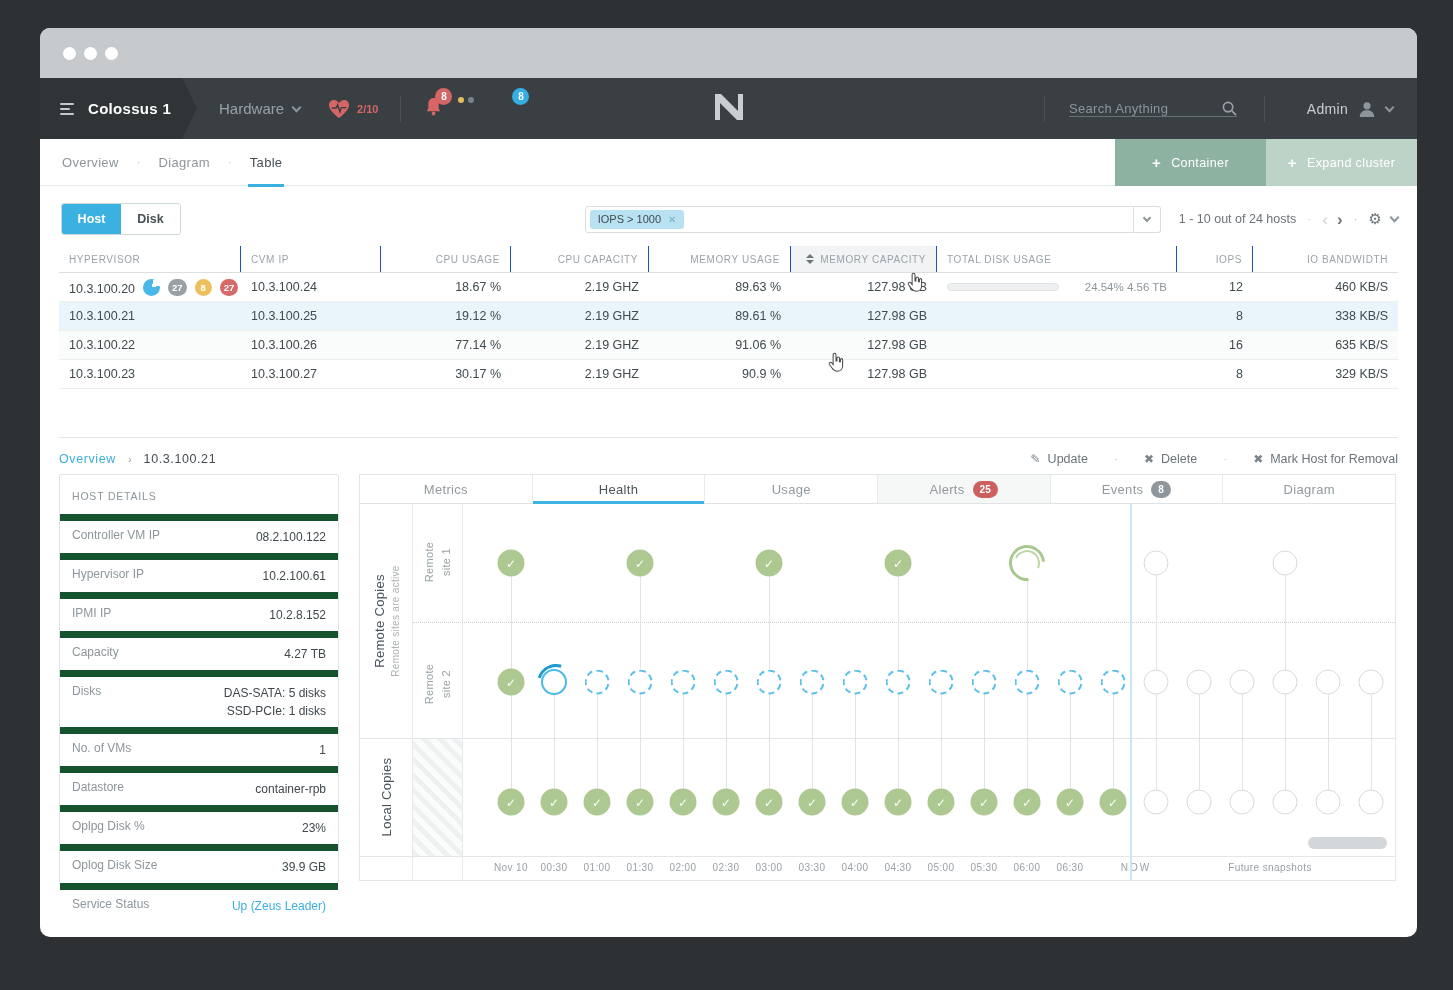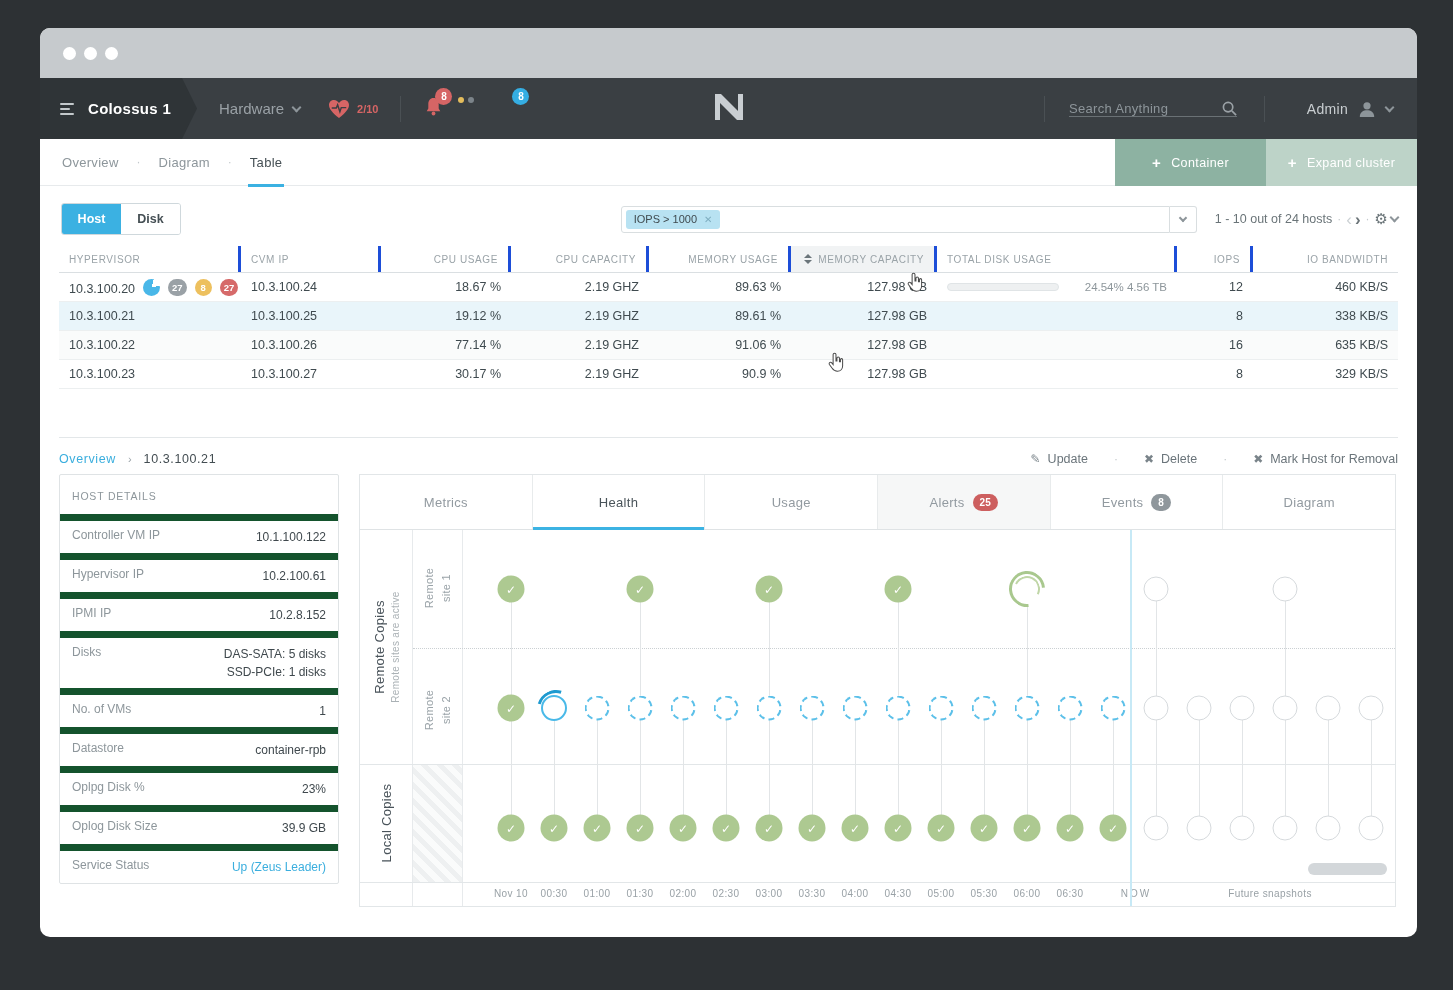--- a/index.html
+++ b/index.html
@@ -66,31 +66,31 @@
   .tgl.active { background:#3bb1e2; color:#fff; }
   .filtergroup { margin-left:auto; display:flex; }
   .filterinput { width:549px; height:27px; border:1px solid #d9dee0; border-radius:3px 0 0 3px;
     display:flex; align-items:center; padding:0 4px; background:#fff; }
   .chip { background:#b8e2f2; border-radius:3px; height:19px; display:flex; align-items:center;
     gap:7px; padding:0 8px; font-size:11px; color:#3f4a4f; }
   .chipx { color:#7faec0; font-size:10px; cursor:pointer; }
   .dropbtn { width:27px; height:27px; border:1px solid #d9dee0; border-left:none; border-radius:0 3px 3px 0;
     display:flex; align-items:center; justify-content:center; cursor:pointer; background:#fff; }
   .dropbtn .chev { border-color:#8d959a; width:6px; height:6px; }
-  .pagination { display:flex; align-items:center; gap:3px; margin-left:18px; font-size:12.5px; color:#6a7478; }
+  .pagination { display:flex; align-items:center; gap:9px; margin-left:18px; font-size:12.5px; color:#6a7478; }
   .pgchev { font-size:17px; line-height:1; cursor:pointer; }
   .pgchev.off { color:#ccd1d4; } .pgchev.on { color:#6b7478; font-weight:bold; }
   .gear { font-size:15px; color:#57616
 6; cursor:pointer; }
 
   
   .table { margin:12px 19px 0; width:1339px; position:relative; }
   .trh { display:flex; border-bottom:1px solid #dadfe2; height:27px; }
   .th { font-size:10px; letter-spacing:.6px; color:#9aa3a8; display:flex; align-items:center; gap:6px;
-    padding:0 10px; border-right:3px solid #1d4ed8; cursor:pointer; white-space:nowrap; }
+    padding:0 10px; border-right:1px solid #1d4ed8; cursor:pointer; white-space:nowrap; }
   .th:last-child { border-right:none; }
   .th.ar { justify-content:flex-end; }
   .th.hov { background:#f1f3f4; }
   .sorticon { display:inline-flex; flex-direction:column; gap:2px; }
   .sorticon i { width:0; height:0; border-left:4px solid transparent; border-right:4px solid transparent; }
   .sorticon .up { border-bottom:4px solid #6b757a; }
   .sorticon .dn { border-top:4px solid #6b757a; }
   .tr { display:flex; height:29px; border-bottom:1px solid #eceff0; background:#fff; cursor:pointer; }
   .tr.sel { background:#e9f5fa; }
   .tr.shade { background:#fafbfb; }
@@ -120,21 +120,21 @@
   .detail { margin:8px 19px 0; display:flex; gap:20px; }
   .hostcard { width:280px; height:410px; border:1px solid #dfe3e5; border-radius:2px; background:#fff; }
   .hostcard h3 { font-size:10.5px; letter-spacing:.8px; color:#8d969b; font-weight:normal; padding:15px 12px 12px; }
   .kvrow { display:flex; justify-content:space-between; padding:7px 12px; border-top:7px solid #14532d;
     font-size:12px; }
   .kvlabel { color:#8d969b; }
   .kvval { color:#3f484d; text-align:right; line-height:1.5; }
   .kvval.link { color:#3aaede; cursor:pointer; }
 
   .rightpanel { width:1037px; }
-  .dtabs { display:flex; border:1px solid #e2e6e8; border-bottom:1px solid #dfe3e5; height:56px; background:#fff; }
+  .dtabs { display:flex; border:1px solid #e2e6e8; border-bottom:1px solid #dfe3e5; height:30px; background:#fff; }
   .dtab { flex:1; display:flex; align-items:center; justify-content:center; gap:8px; border-right:1px solid #e8ebec;
     font-size:13px; color:#929aa0; cursor:pointer; position:relative; letter-spacing:.3px; }
   .dtab:last-child { border-right:none; }
   .dtab.active { color:#4a545a; }
   .dtab.active::after { content:""; position:absolute; left:0; right:0; bottom:-1px; height:3px; background:#3cb3e3; }
   .dtab.shadedtab { background:#f6f7f7; }
   .tbadge { border-radius:9px; padding:3px 7px; font-size:10px; font-weight:bold; color:#fff; }
 
   
   .hchart { position:relative; width:1037px; height:377px; border:1px solid #e2e6e8; border-top:none; background:#fff; overflow:hidden; }
@@ -413,29 +413,33 @@
         </span>
       </div>
   </div>
 
   <div class="detail">
     <div class="hostcard">
       <h3>HOST DETAILS</h3>
       <div>
           <div class="kvrow">
             <span class="kvlabel">Controller VM IP</span>
-            <span class="kvval">10.1.100.122</span>
+            <span class="kvval">08.2.100.122</span>
           </div>
           <div class="kvrow">
             <span class="kvlabel">Hypervisor IP</span>
             <span class="kvval">10.2.100.61</span>
           </div>
           <div class="kvrow">
             <span class="kvlabel">IPMI IP</span>
             <span class="kvval">10.2.8.152</span>
+          </div>
+          <div class="kvrow">
+            <span class="kvlabel">Capacity</span>
+            <span class="kvval">4.27 TB</span>
           </div>
           <div class="kvrow">
             <span class="kvlabel">Disks</span>
             <span class="kvval">
               <div>DAS-SATA: 5 disks</div>
               <div>SSD-PCIe: 1 disks</div>
             </span>
           </div>
           <div class="kvrow">
             <span class="kvlabel">No. of VMs</span>

